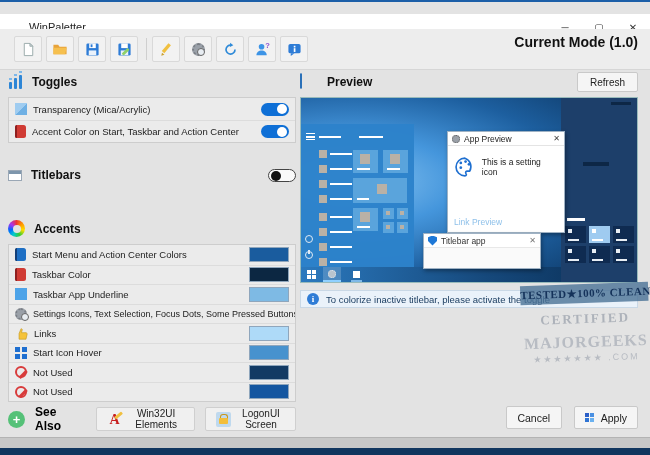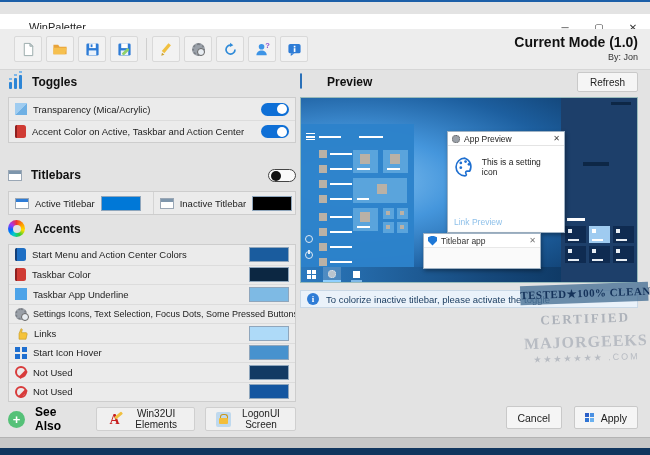--- a/index.html
+++ b/index.html
@@ -236,21 +236,20 @@
     <div class="tbtn" style="left:280px">
       <svg width="15" height="15" viewBox="0 0 16 16">
           <rect x="1.5" y="2" width="13" height="10" rx="2" fill="#2E7CD6"></rect>
           <path d="M4 12l0 3 4-3z" fill="#2E7CD6"></path>
           <rect x="7.2" y="4" width="1.8" height="1.8" fill="#fff"></rect>
           <rect x="7.2" y="6.6" width="1.8" height="4" fill="#fff"></rect>
         </svg>
     </div>
     <div class="mode">
       <div class="t">Current Mode (1.0)</div>
-      <div class="b">By: Jon</div>
     </div>
   </div>
 
   <div class="left">
 
     <div class="sechead" style="top:2px">
       <span class="ic bars">
           <i></i>
           <i></i>
           <i></i>
@@ -261,49 +260,35 @@
     <div class="grp" style="top:25px">
       <div class="row" style="height:22px">
         <span class="ic sq-trans"></span>
         <span>Transparency (Mica/Acrylic)</span>
         <span class="tgl on">
             <span class="knob"></span>
           </span>
       </div>
       <div class="row" style="height:22px">
         <span class="ic book red"></span>
-        <span>Accent Color on Active, Taskbar and Action Center</span>
+        <span>Accent Color on Start, Taskbar and Action Center</span>
         <span class="tgl on">
             <span class="knob"></span>
           </span>
       </div>
     </div>
 
     <div class="sechead" style="top:96px">
       <span class="ic miniwin"></span>
       <span>Titlebars</span>
       <span class="tgl off">
           <span class="knob"></span>
         </span>
     </div>
 
-    <div class="grp" style="top:119px">
-      <div class="row split" style="height:22px">
-        <div class="cell">
-          <span class="ic miniwin bluetop"></span>
-          <span>Active Titlebar</span>
-          <span class="sw" style="background: rgb(0, 120, 215);"></span>
-        </div>
-        <div class="cell">
-          <span class="ic miniwin"></span>
-          <span>Inactive Titlebar</span>
-          <span class="sw" style="background: rgb(0, 0, 0);"></span>
-        </div>
-      </div>
-    </div>
 
     <div class="sechead" style="top:148px">
       <span class="ic wheel"></span>
       <span>Accents</span>
     </div>
 
     <div class="grp" style="top:172px">
       <div class="row" style="height:19.5px">
         <span class="ic book blue"></span>
         <span>Start Menu and Action Center Colors</span>

